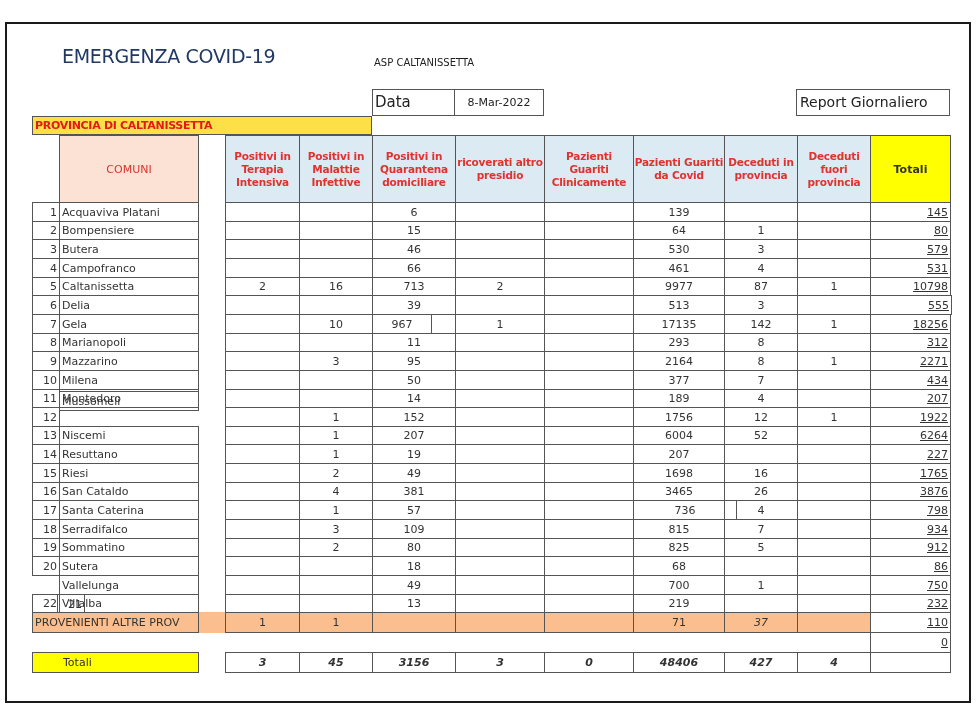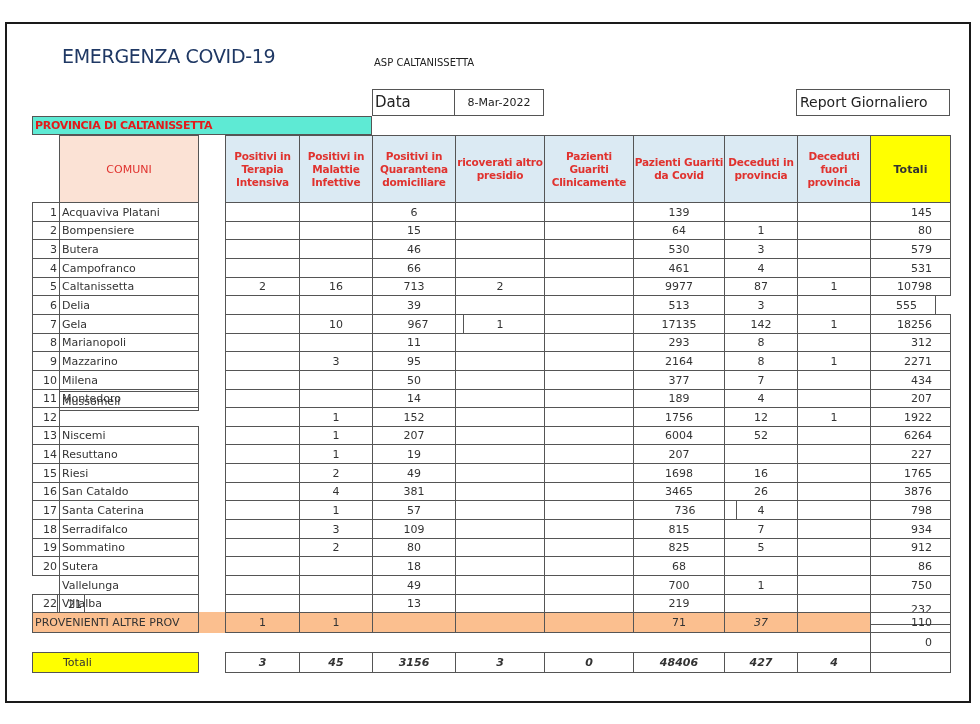--- a/index.html
+++ b/index.html
@@ -6,29 +6,29 @@
   html, body { width: 980px; height: 724px; background: #ffffff; overflow: hidden; }
   body { position: relative; font-family: "DejaVu Sans", sans-serif; color: #222; }
   .frame { position: absolute; left: 5px; top: 22px; width: 966px; height: 681px; border: 2px solid #1a1a1a; }
   .abs { position: absolute; }
   .title { left: 62px; top: 45px; font-size: 19px; color: #1f3864; letter-spacing: -0.3px; }
   .asp { left: 374px; top: 57px; font-size: 10px; color: #222; }
   .box { border: 1px solid #555; background: #fff; }
   .data-label { left: 372px; top: 89px; width: 83px; height: 27px; font-size: 15px; padding: 3px 0 0 2px; }
   .data-value { left: 455px; top: 89px; width: 89px; height: 27px; font-size: 11px; text-align: center; padding-top: 6px; border-left: none; }
   .report { left: 796px; top: 89px; width: 154px; height: 27px; font-size: 14px; padding: 4px 0 0 3px; }
-  .provincia { left: 32px; top: 116px; width: 340px; height: 19px; background: #5eead4; border: 1px solid #555; color: #e31a1a; font-weight: bold; font-size: 11px; padding: 2px 8px 0 2px; letter-spacing: -0.3px; }
+  .provincia { left: 32px; top: 116px; width: 340px; height: 19px; background: #fde047; border: 1px solid #555; color: #e31a1a; font-weight: bold; font-size: 11px; padding: 2px 8px 0 2px; letter-spacing: -0.3px; }
 
   .cell { position: absolute; border: 1px solid #555; display: flex; align-items: center; justify-content: center; font-size: 11px; color: #333; }
   .hdr { background: #dbeaf3; color: #e0322e; font-weight: bold; font-size: 10.5px; text-align: center; line-height: 13px; letter-spacing: -0.2px; }
   .hdr-comuni { background: #fbe2d5; color: #e0322e; font-size: 11px; }
   .hdr-tot { background: #ffff00; color: #333; font-weight: bold; font-size: 11px; }
   .num { justify-content: flex-end; padding-right: 2px; }
   .name { justify-content: flex-start; padding-left: 2px; }
-  .tot-right { justify-content: flex-end; padding-right: 18px; }
+  .tot-right { justify-content: flex-end; padding-right: 2px; text-decoration: underline; }
   .prov { background: #fbbf8f; }
   .prov-label { justify-content: flex-start; padding-left: 2px; font-size: 11px; }
   .totali-label { background: #ffff00; justify-content: flex-start; padding-left: 30px; }
   .bold-it { font-weight: bold; font-style: italic; }
   .gap-band { position: absolute; left: 198px; width: 27px; background: #fbbf8f; }
 </style>
 </head>
 <body>
 
 <div class="frame"></div>
@@ -115,27 +115,27 @@
     <div class="cell num" style="left: 32px; top: 295px; width: 28px; height: 20px;">6</div>
     <div class="cell name" style="left: 59px; top: 295px; width: 140px; height: 20px;">Delia</div>
     <div class="cell " style="left: 225px; top: 295px; width: 75px; height: 20px;"></div>
     <div class="cell " style="left: 299px; top: 295px; width: 74px; height: 20px;"></div>
     <div class="cell " style="left: 372px; top: 295px; width: 84px; height: 20px;">39</div>
     <div class="cell " style="left: 455px; top: 295px; width: 90px; height: 20px;"></div>
     <div class="cell " style="left: 544px; top: 295px; width: 90px; height: 20px;"></div>
     <div class="cell " style="left: 633px; top: 295px; width: 92px; height: 20px;">513</div>
     <div class="cell " style="left: 724px; top: 295px; width: 74px; height: 20px;">3</div>
     <div class="cell " style="left: 797px; top: 295px; width: 74px; height: 20px;"></div>
-    <div class="cell tot-right" style="left: 870px; top: 295px; width: 66px; height: 20px;">555</div>
+    <div class="cell tot-right" style="left: 870px; top: 295px; width: 82px; height: 20px;">555</div>
     <div></div>
     <div class="cell num" style="left: 32px; top: 314px; width: 28px; height: 20px;">7</div>
     <div class="cell name" style="left: 59px; top: 314px; width: 140px; height: 20px;">Gela</div>
     <div class="cell " style="left: 225px; top: 314px; width: 75px; height: 20px;"></div>
     <div class="cell " style="left: 299px; top: 314px; width: 74px; height: 20px;">10</div>
-    <div class="cell " style="left: 372px; top: 314px; width: 92px; height: 20px;">967</div>
+    <div class="cell " style="left: 372px; top: 314px; width: 60px; height: 20px;">967</div>
     <div class="cell " style="left: 455px; top: 314px; width: 90px; height: 20px;">1</div>
     <div class="cell " style="left: 544px; top: 314px; width: 90px; height: 20px;"></div>
     <div class="cell " style="left: 633px; top: 314px; width: 92px; height: 20px;">17135</div>
     <div class="cell " style="left: 724px; top: 314px; width: 74px; height: 20px;">142</div>
     <div class="cell " style="left: 797px; top: 314px; width: 74px; height: 20px;">1</div>
     <div class="cell tot-right" style="left: 870px; top: 314px; width: 81px; height: 20px;">18256</div>
     <div></div>
     <div class="cell num" style="left: 32px; top: 333px; width: 28px; height: 19px;">8</div>
     <div class="cell name" style="left: 59px; top: 333px; width: 140px; height: 19px;">Marianopoli</div>
     <div class="cell " style="left: 225px; top: 333px; width: 75px; height: 19px;"></div>
@@ -307,21 +307,21 @@
     <div class="cell num" style="left: 32px; top: 594px; width: 28px; height: 19px;">22</div>
     <div class="cell name" style="left: 59px; top: 594px; width: 140px; height: 19px;">Villalba</div>
     <div class="cell " style="left: 225px; top: 594px; width: 75px; height: 19px;"></div>
     <div class="cell " style="left: 299px; top: 594px; width: 74px; height: 19px;"></div>
     <div class="cell " style="left: 372px; top: 594px; width: 84px; height: 19px;">13</div>
     <div class="cell " style="left: 455px; top: 594px; width: 90px; height: 19px;"></div>
     <div class="cell " style="left: 544px; top: 594px; width: 90px; height: 19px;"></div>
     <div class="cell " style="left: 633px; top: 594px; width: 92px; height: 19px;">219</div>
     <div class="cell " style="left: 724px; top: 594px; width: 74px; height: 19px;"></div>
     <div class="cell " style="left: 797px; top: 594px; width: 74px; height: 19px;"></div>
-    <div class="cell tot-right" style="left: 870px; top: 594px; width: 81px; height: 31px;">232</div>
+    <div class="cell tot-right" style="left: 870px; top: 594px; width: 81px; height: 19px;">232</div>
     <div class="gap-band" style="top: 612px; height: 21px;"></div>
     <div class="cell prov prov-label" style="left: 32px; top: 612px; width: 167px; height: 21px;">PROVENIENTI ALTRE PROV</div>
     <div class="cell prov" style="left: 225px; top: 612px; width: 75px; height: 21px;">1</div>
     <div class="cell prov" style="left: 299px; top: 612px; width: 74px; height: 21px;">1</div>
     <div class="cell prov" style="left: 372px; top: 612px; width: 84px; height: 21px;"></div>
     <div class="cell prov" style="left: 455px; top: 612px; width: 90px; height: 21px;"></div>
     <div class="cell prov" style="left: 544px; top: 612px; width: 90px; height: 21px;"></div>
     <div class="cell prov" style="left: 633px; top: 612px; width: 92px; height: 21px;">71</div>
     <div class="cell prov" style="left: 724px; top: 612px; width: 74px; height: 21px; font-style: italic;">37</div>
     <div class="cell prov" style="left: 797px; top: 612px; width: 74px; height: 21px;"></div>

